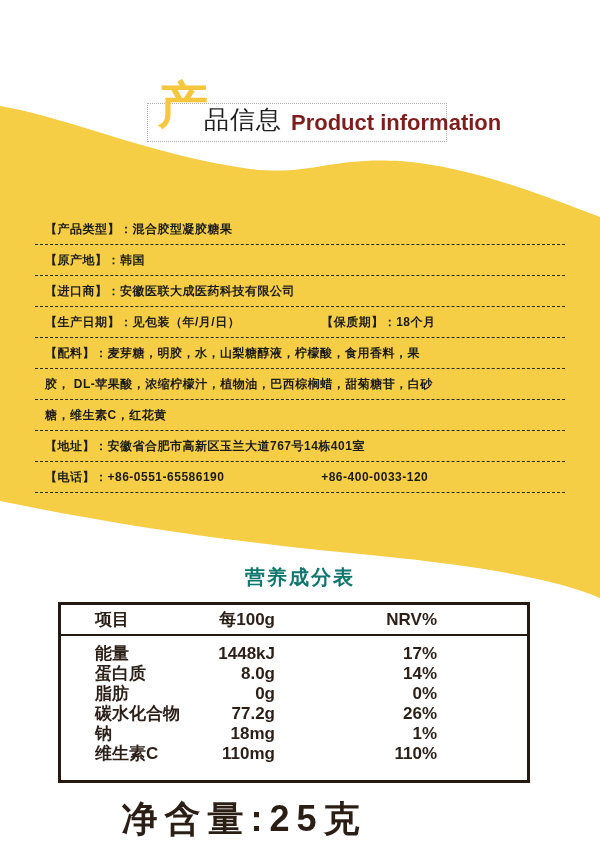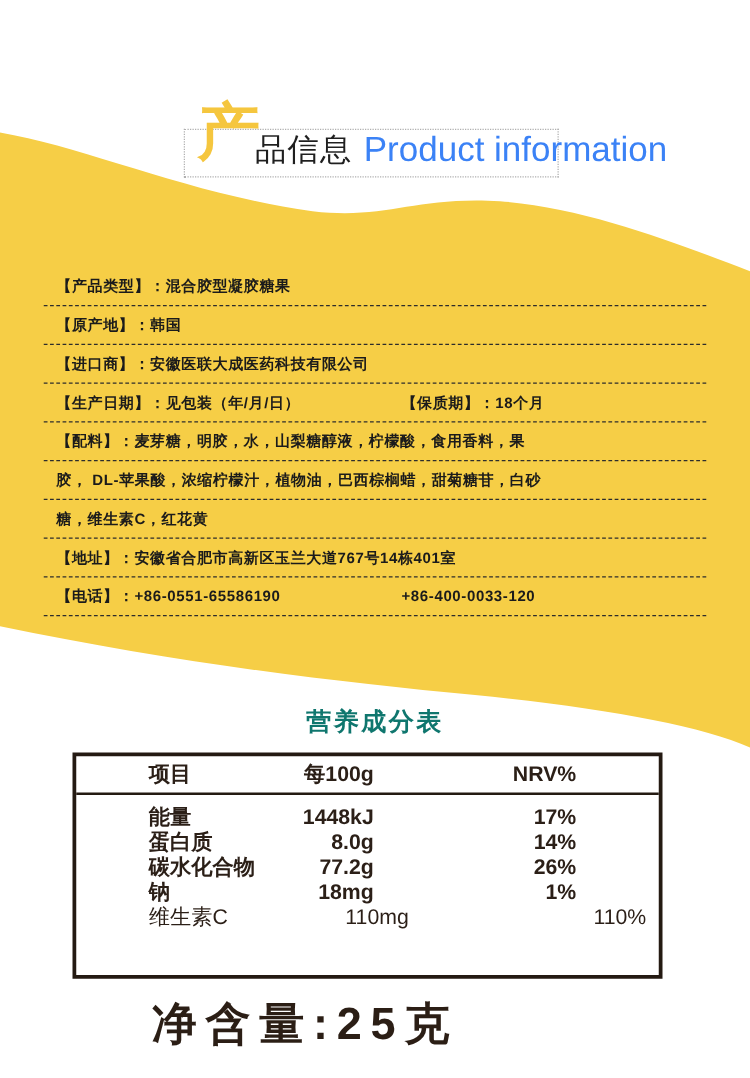--- a/index.html
+++ b/index.html
@@ -10,42 +10,42 @@
   
   .blob { position:absolute; left:0; top:0; width:600px; height:862px; z-index:0; }
 
   
   .title-box { position:absolute; left:147px; top:103px; width:300px; height:39px;
                background:#ffffff; border:1px dotted #b0b0b0; z-index:2;
                display:flex; align-items:flex-end; padding:0 0 5px 56px; white-space:nowrap; }
   .accent-char { position:absolute; left:10px; top:-24px; font-size:50px; font-weight:bold;
                  color:#F5C63E; line-height:1; }
   .title-cn { font-size:25px; color:#1f1f1f; letter-spacing:1px; }
-  .title-en { font-size:28px; color:#3b82f6; margin-left:9px; }
+  .title-en { font-size:22px; color:#7f1d1d; margin-left:9px;font-weight:bold; }
 
   
   .info { position:absolute; left:35px; top:214px; width:530px; z-index:1;
           color:#1b1b1b; font-size:12px; font-weight:bold; letter-spacing:0.5px; }
   .line { position:relative; height:31px; line-height:30px;
           border-bottom:1px dashed #2c2c2c; padding-left:10px; white-space:nowrap; }
   .line .col2 { position:absolute; left:54%; top:0; }
 
   
   .nut-title { position:absolute; left:0; top:564px; width:600px; text-align:center;
                font-size:20px; font-weight:bold; color:#0f766e; letter-spacing:2px; z-index:1; }
   .ntable { position:absolute; left:58px; top:602px; width:472px; height:181px;
             border:3px solid #241a12; color:#2b1f17; z-index:1; background:transparent; }
-  .nt-row { display:grid; grid-template-columns:124px 90px 162px 1fr; align-items:center;padding-left:24px; }
+  .nt-row { display:grid; grid-template-columns:124px 90px 162px 1fr; align-items:center; }
   .nt-row .c1 { padding-left:34px; text-align:left; }
   .nt-row .c2, .nt-row .c3 { text-align:right; }
   .nt-header { height:31px; border-bottom:2px solid #241a12; font-size:17px; font-weight:bold; }
   .nt-header .nt-row { height:29px; }
   .nt-body { padding-top:8px; }
   .nt-body .nt-row { height:20px; font-size:17px; font-weight:bold; line-height:20px; }
-  .nt-body .nt-row.regular { font-weight:normal;gap:28px; }
+  .nt-body .nt-row.regular { font-weight:bold; }
 
   
   .net { position:absolute; left:0; top:795px; width:488px; text-align:center;
          font-size:36px; font-weight:bold; color:#2b1e15; letter-spacing:7px; z-index:1; }
 </style>
 </head>
 <body>
 
 <div class="stage">
 
@@ -99,20 +99,26 @@
         <span class="c3">17%</span>
           <span></span>
       </div>
       <div class="nt-row">
         <span class="c1">蛋白质</span>
         <span class="c2">8.0g</span>
         <span class="c3">14%</span>
           <span></span>
       </div>
       <div class="nt-row">
+        <span class="c1">脂肪</span>
+        <span class="c2">0g</span>
+        <span class="c3">0%</span>
+          <span></span>
+      </div>
+      <div class="nt-row">
         <span class="c1">碳水化合物</span>
         <span class="c2">77.2g</span>
         <span class="c3">26%</span>
           <span></span>
       </div>
       <div class="nt-row">
         <span class="c1">钠</span>
         <span class="c2">18mg</span>
         <span class="c3">1%</span>
           <span></span>

